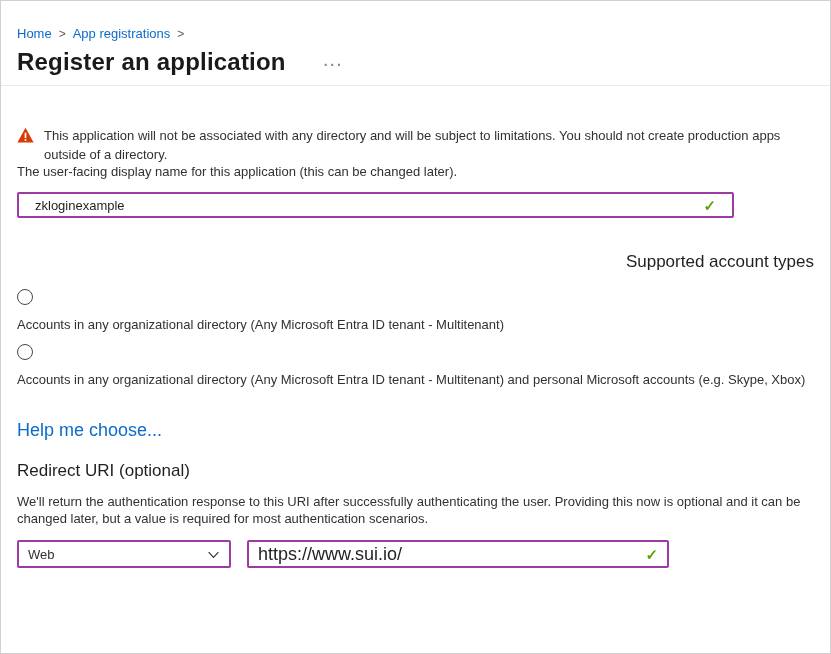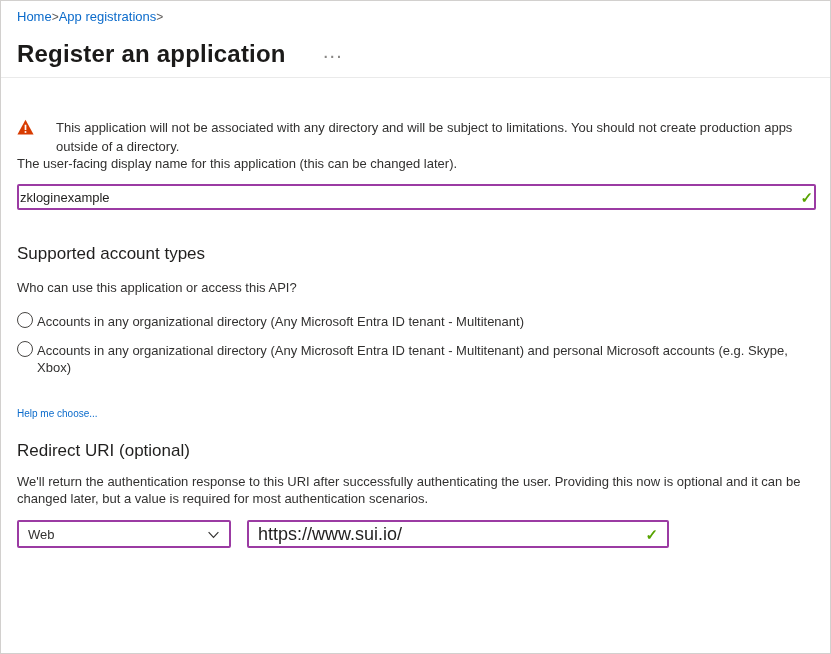--- a/index.html
+++ b/index.html
@@ -9,70 +9,70 @@
     border: 1px solid #d2d0ce;
     background: #ffffff;
     font-family: "Liberation Sans", sans-serif;
     color: #323130;
     position: relative;
     overflow: hidden;
   }
   .content { padding: 0 16px; }
 
   
-  .breadcrumb { padding-top: 8px; font-size: 13px; display: flex; align-items: flex-end; }
+  .breadcrumb { padding-top: 25px; font-size: 13px; display: flex; align-items: flex-end; gap: 7px; }
   .crumb { color: #0b6bcb; cursor: pointer; }
   .crumb-sep { color: #605e5c; font-size: 12px; }
 
   
-  .title-row { display: flex; align-items: center; gap: 38px; margin-top: 16px; }
+  .title-row { display: flex; align-items: center; gap: 38px; margin-top: 7px; }
   .page-title { font-size: 24px; font-weight: 700; color: #1b1a19; margin: 0; letter-spacing: 0.2px; }
   .more-btn { color: #8a8886; font-size: 14px; font-weight: 700; letter-spacing: 2px; margin-top: 6px; cursor: pointer; }
 
   .divider { border-bottom: 1px solid #eaeaea; margin-top: 9px; }
 
   
-  .warning { display: flex; gap: 22px; margin-top: 40px; font-size: 13px; line-height: 19px; max-width: 808px; }
+  .warning { display: flex; gap: 10px; margin-top: 40px; font-size: 13px; line-height: 19px; max-width: 808px; }
   .warning-icon { flex: 0 0 17px; width: 17px; height: 17px; margin-top: 1px; }
 
   
   .field-label { margin-top: 30px; font-size: 17px; color: #201f1e; }
   .req { color: #a4262c; margin-right: 5px; }
   .field-desc { margin-top: 0; font-size: 13px; color: #323130; }
 
   
   .input-box {
-    margin-top: 13px; height: 26px; width: 799px;
+    margin-top: 13px; height: 26px; width: 717px;
     border: 2px solid #9b3ba3; border-radius: 2px;
-    display: flex; align-items: center; padding: 0 1px; background: #fff;
+    display: flex; align-items: center; padding: 0 16px; background: #fff;
   }
   .input-box input {
     border: none; outline: none; flex: 1; font-size: 13px;
     font-family: "Liberation Sans", sans-serif; color: #201f1e; padding: 0; background: transparent;
   }
   .valid-check { color: #57a300; font-size: 15px; font-weight: 700; line-height: 1; }
 
-  .section-heading { margin-top: 34px; font-size: 17px; color: #201f1e; }
+  .section-heading { margin-top: 34px; font-size: 17px; color: #201f1e; text-align: right; }
   .section-question { margin-top: 16px; font-size: 13px; }
 
   
   .radio-group { margin-top: 17px; }
-  .radio-row { display: flex; align-items: flex-start; gap: 4px; margin-bottom: 11px; cursor: pointer; max-width: 790px; }
+  .radio-row { display: flex; align-items: flex-start; gap: 10px; margin-bottom: 11px; cursor: pointer; max-width: 790px; flex-direction: column; }
   .radio-circle {
     flex: 0 0 16px; width: 16px; height: 16px; border-radius: 50%;
     border: 1px solid #484644; background: #fff; margin-top: 0px; position: relative;
   }
   .radio-row.selected .radio-circle { border: 1px solid #0078d4; }
   .radio-row.selected .radio-circle::after {
     content: ""; position: absolute; left: 3px; top: 3px; width: 8px; height: 8px;
     border-radius: 50%; background: #0078d4;
   }
   .radio-label { font-size: 13px; line-height: 17px; padding-top: 1px; }
 
-  .help-link { margin-top: 21px; font-size: 10px; color: #0b6bcb; cursor: pointer; display: inline-block; }
+  .help-link { margin-top: 21px; font-size: 18px; color: #0b6bcb; cursor: pointer; display: inline-block; }
 
   .redirect-heading { margin-top: 20px; font-size: 17px; color: #201f1e; }
   .redirect-desc { margin-top: 12px; font-size: 13px; line-height: 17px; max-width: 800px; }
 
   .uri-row { display: flex; gap: 16px; margin-top: 13px; }
   .select-box {
     width: 214px; height: 28px; border: 2px solid #9b3ba3; border-radius: 2px;
     display: flex; align-items: center; justify-content: space-between;
     padding: 0 9px; font-size: 13px; cursor: pointer; background: #fff;
   }
@@ -119,21 +119,20 @@
     </div>
 
     <div class="field-desc">The user-facing display name for this application (this can be changed later).</div>
 
     <div class="input-box">
       <input type="text" value="zkloginexample" style="">
       <span class="valid-check">✓</span>
     </div>
 
     <div class="section-heading">Supported account types</div>
-    <div class="section-question">Who can use this application or access this API?</div>
 
     <div class="radio-group">
       <div class="radio-row">
         <span class="radio-circle"></span>
         <span class="radio-label">Accounts in any organizational directory (Any Microsoft Entra ID tenant - Multitenant)</span>
       </div>
       <div class="radio-row">
         <span class="radio-circle"></span>
         <span class="radio-label">Accounts in any organizational directory (Any Microsoft Entra ID tenant - Multitenant) and personal Microsoft accounts (e.g. Skype, Xbox)</span>
       </div>

